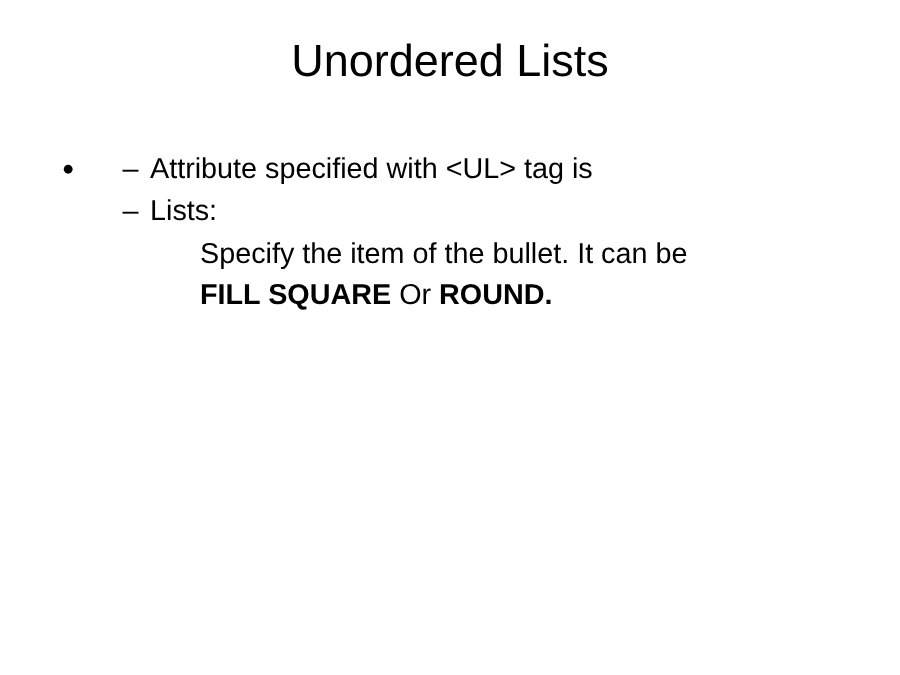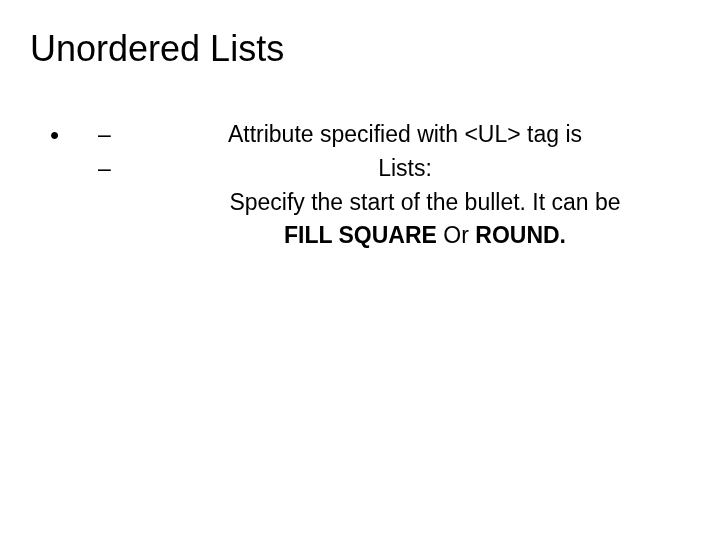--- a/index.html
+++ b/index.html
@@ -9,20 +9,21 @@
     }
     body {
       width: 720px;
       height: 540px;
       background: #ffffff;
       font-family: Arial, Helvetica, sans-serif;
       color: #000000;
       padding: 28px 30px;
     }
     .title {
+      text-align: center;
       font-size: 36px;
       font-weight: normal;
       margin-bottom: 48px;
     }
     .level1 {
       list-style: none;
       padding-left: 20px;
     }
     .level1 > li {
       position: relative;
@@ -35,21 +36,20 @@
       content: "•";
       position: absolute;
       left: 0;
       top: 0;
       font-size: 26px;
     }
     .level2 {
       list-style: none;
       padding-left: 20px;
       margin-top: 16px;
-      text-align: center;
     }
     .level2 > li {
       position: relative;
       padding-left: 22px;
       font-size: 23px;
       line-height: 1.4;
       margin-bottom: 2px;
     }
     .level2 > li::before {
       content: "–";
@@ -73,19 +73,19 @@
 
 <h1 class="title">Unordered Lists</h1>
 
 <ul class="level1">
   <li>
     <ul class="level2">
       <li>Attribute specified with &lt;UL&gt; tag is</li>
       <li>
         <span>Lists:</span>
         <div class="level3">
-          <span>Specify the start of the bullet. It can be</span><br>
+          <span>Specify the item of the bullet. It can be</span><br>
           <span class="bold">FILL SQUARE</span><span> Or  </span><span class="bold">ROUND.</span>
         </div>
       </li>
     </ul>
   </li>
 </ul>
 
 </body></html>

